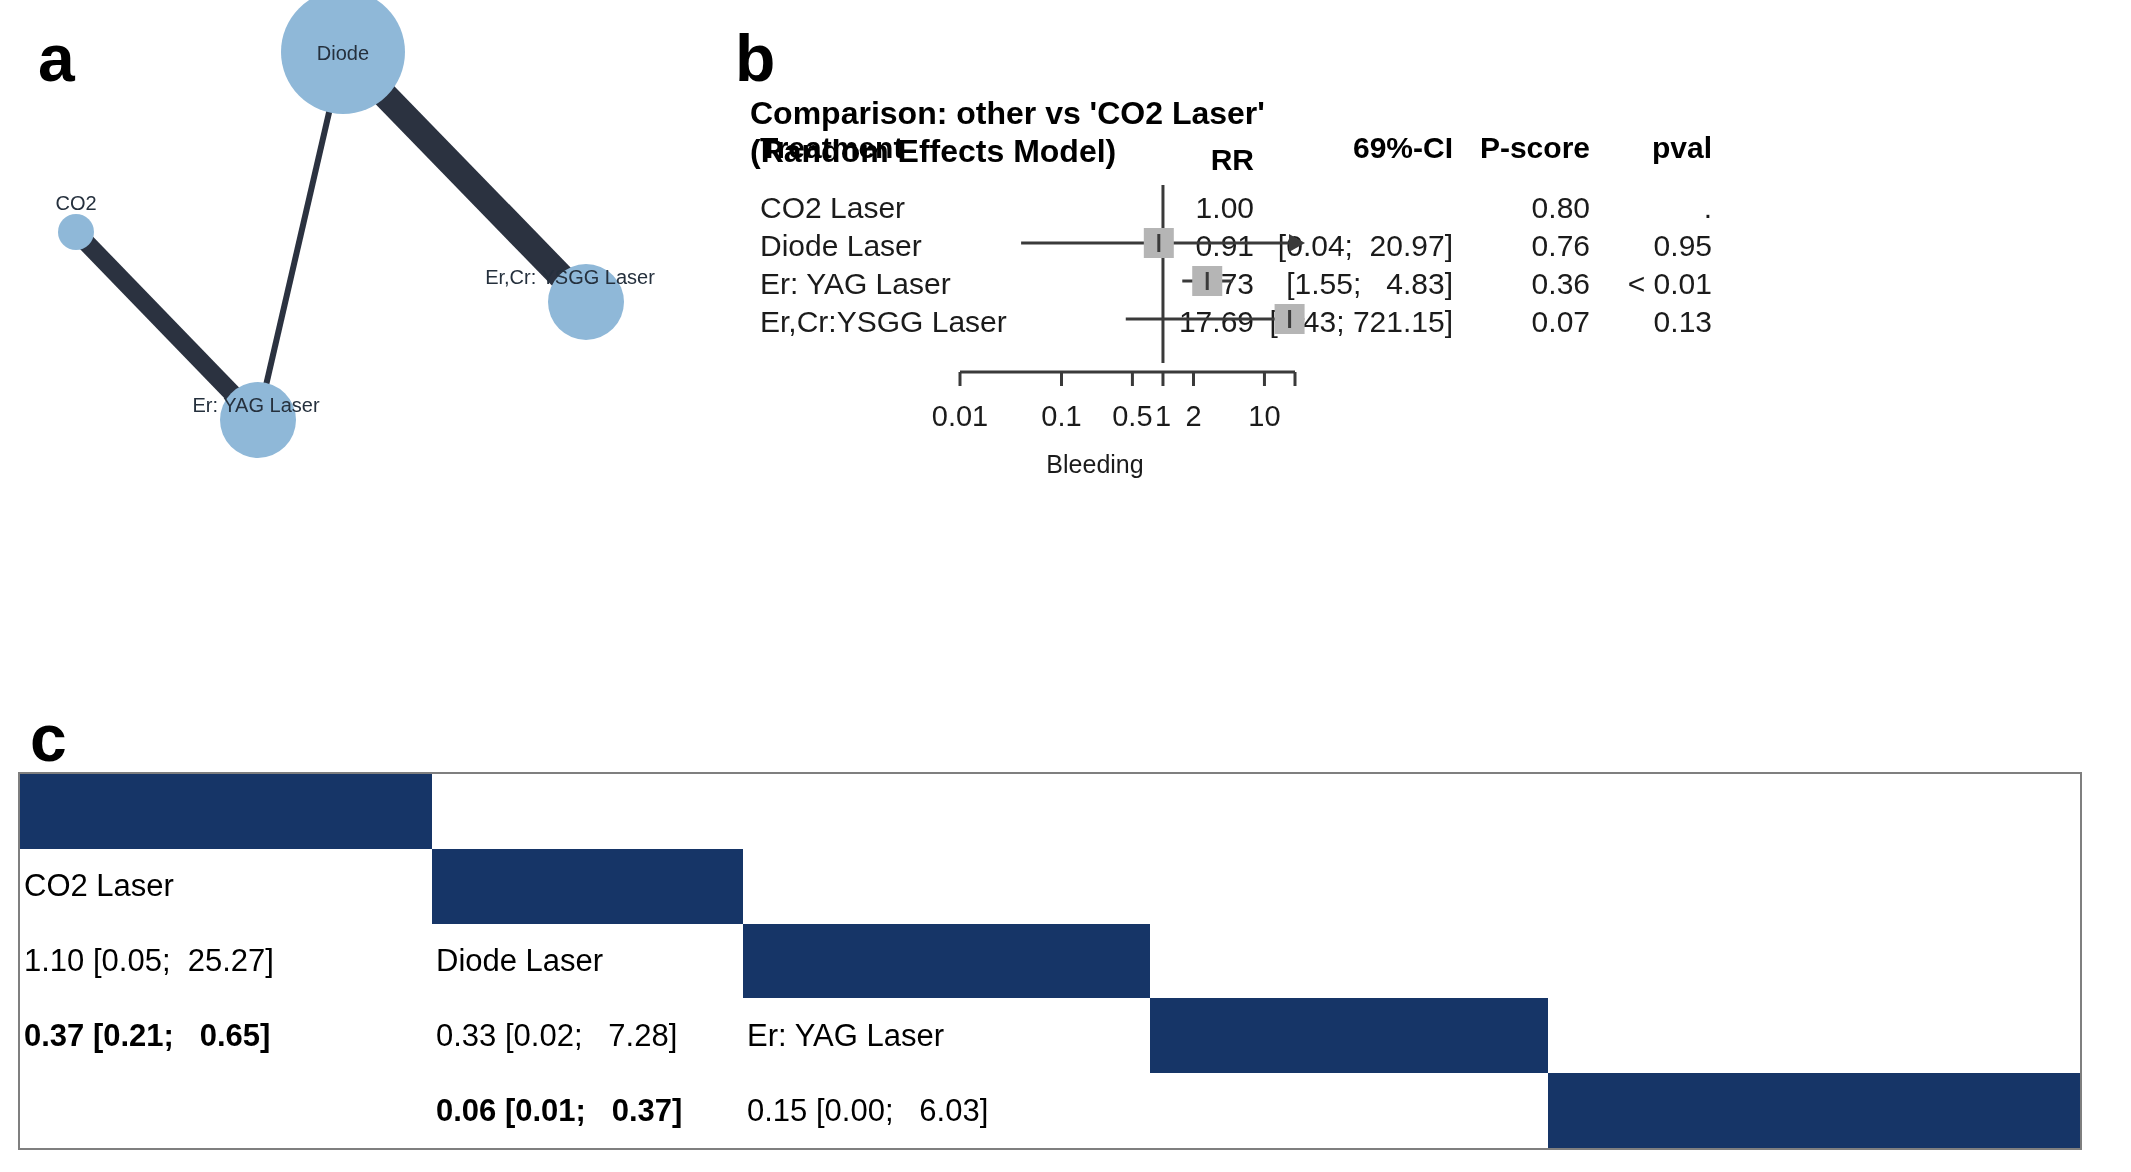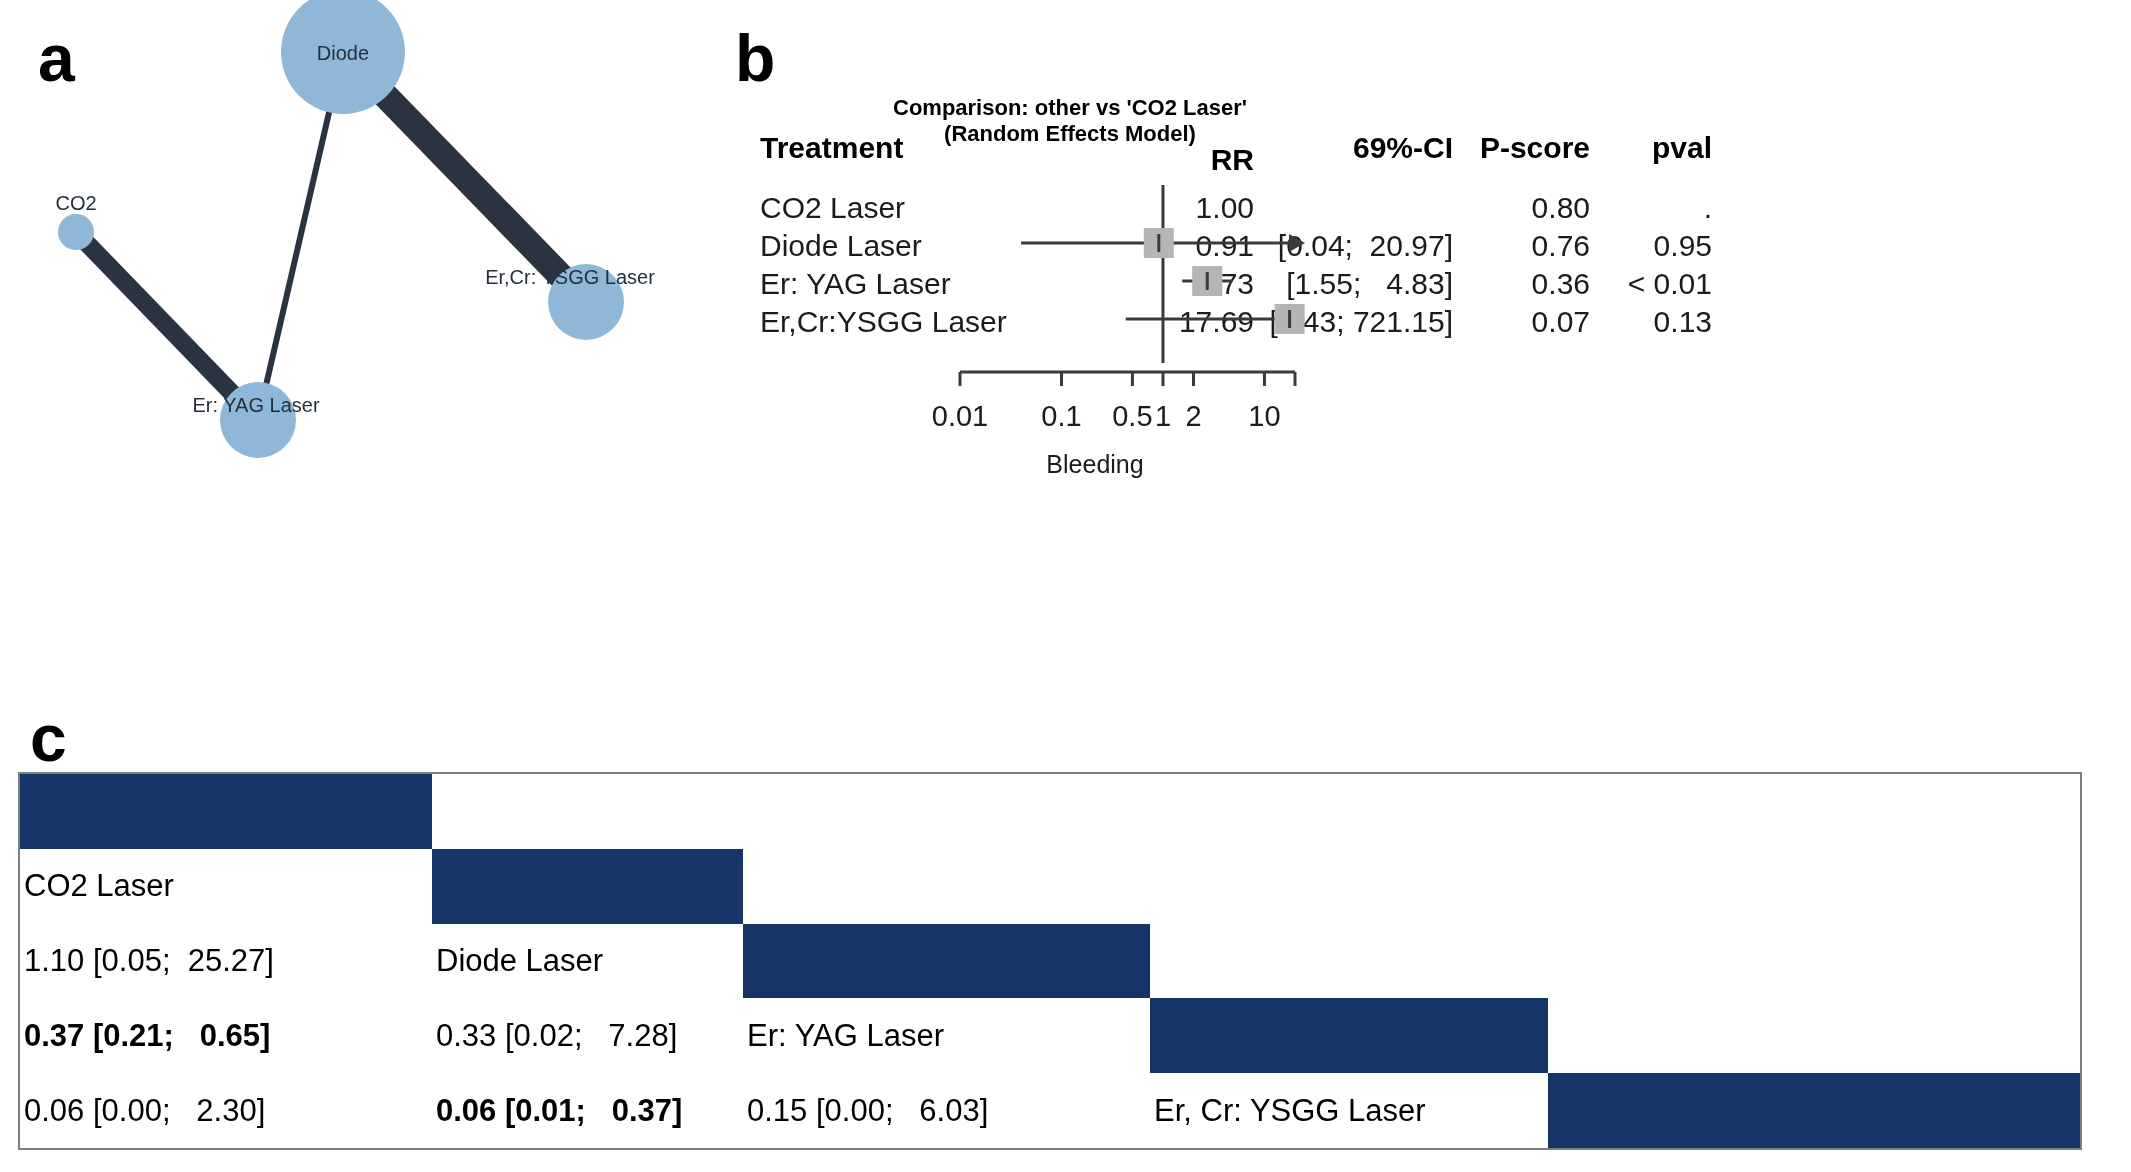--- a/index.html
+++ b/index.html
@@ -11,22 +11,22 @@
   #panel-b-letter{left:735px;top:20px;font-size:66px;}
   #panel-c-letter{left:30px;top:700px;font-size:66px;}
 
   
   #network{position:absolute;left:0;top:0;width:720px;height:620px;}
   #network svg{display:block;}
   .net-label{font-family:"Liberation Sans",sans-serif;fill:#25303d;font-weight:400;}
 
   
   #forest{position:absolute;left:720px;top:95px;width:1411px;height:470px;}
-  .fp-title{position:absolute;font-weight:bold;font-size:22px;color:#000;
-            text-align:center;width:640px;left:30px;line-height:1.18;}
+  .fp-title{position:absolute;font-weight:bold;font-size:32px;color:#000;
+            text-align:left;width:640px;left:30px;line-height:1.18;}
   .fp-hdr{position:absolute;font-weight:bold;font-size:30px;color:#000;}
   #hdr-treatment{left:40px;top:36px;}
   #hdr-rr{left:446px;top:48px;width:88px;text-align:right;}
   #hdr-ci{left:553px;top:36px;width:180px;text-align:right;}
   #hdr-pscore{left:740px;top:36px;width:130px;text-align:right;}
   #hdr-pval{left:882px;top:36px;width:110px;text-align:right;}
 
   .fp-row{position:absolute;left:0;width:1411px;height:38px;font-size:30px;}
   .fp-cell{position:absolute;white-space:pre;}
   .c-treat{left:40px;}
@@ -181,19 +181,17 @@
       <div class="lg-cell" style="left: 1528px; width: 532px;"></div>
     </div>
     <div class="lg-row" style="top: 224.4px; height: 74.8px;">
       <div class="lg-cell lg-bold" style="left: 0px; width: 412px;">0.37 [0.21;   0.65]</div>
       <div class="lg-cell" style="left: 412px; width: 311px;">0.33 [0.02;   7.28]</div>
       <div class="lg-cell" style="left: 723px; width: 407px;">Er: YAG Laser</div>
       <div class="lg-cell lg-diag" style="left: 1130px; width: 398px;"></div>
       <div class="lg-cell" style="left: 1528px; width: 532px;"></div>
     </div>
     <div class="lg-row" style="top: 299.2px; height: 74.8px;">
-      <div class="lg-cell" style="left: 0px; width: 412px;">0.06 [0.00;   2.30]</div>
       <div class="lg-cell lg-bold" style="left: 412px; width: 311px;">0.06 [0.01;   0.37]</div>
       <div class="lg-cell" style="left: 723px; width: 407px;">0.15 [0.00;   6.03]</div>
-      <div class="lg-cell" style="left: 1130px; width: 398px;">Er, Cr: YSGG Laser</div>
       <div class="lg-cell lg-diag" style="left: 1528px; width: 532px;"></div>
     </div>
   </div>
 
 </body></html>

